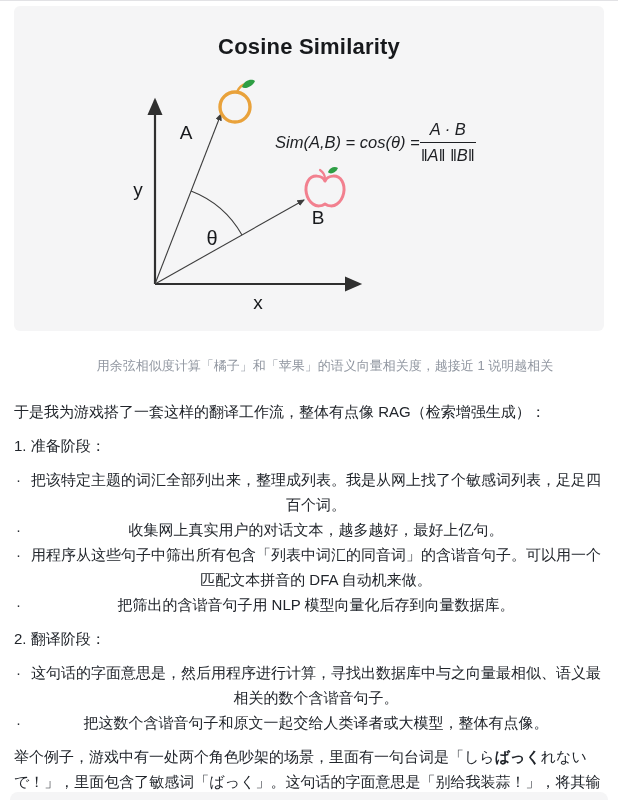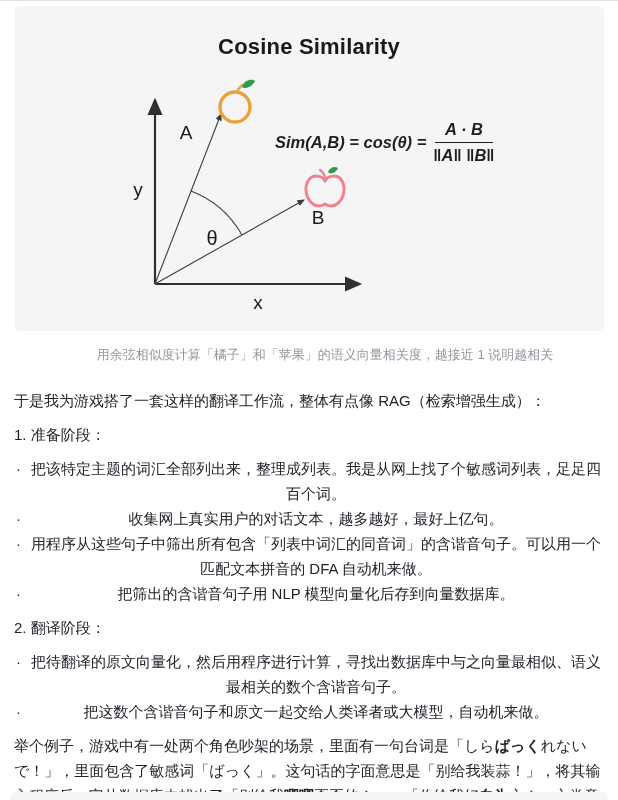--- a/index.html
+++ b/index.html
@@ -22,31 +22,30 @@
   }
   .figure-title {
     position: absolute; top: 28px; left: 0; right: 0;
     text-align: center;
     font-size: 22px; font-weight: 700; color: #17191c;
     letter-spacing: 0.2px;
   }
   .figure-svg { position: absolute; top: 0; left: 0; }
   .formula {
     position: absolute; left: 261px; top: 114px;
-    display: flex; align-items: center; gap: 7px;
+    display: flex; align-items: center; 
     font-size: 16.5px; font-style: italic; color: #1d1f23;
     white-space: nowrap;
-    font-weight: bold;
   }
   .frac { display: inline-flex; flex-direction: column; align-items: center; text-align: right; }
   .frac .num { padding: 0 10px 3px; border-bottom: 1.6px solid #1d1f23; }
   .frac .den { padding-top: 3px; }
 
   .figure-caption {
-    margin-top: 15px;
+    margin-top: 26px;
     text-align: center;
     font-size: 13px; color: #9197a1; padding-left: 32px;
   }
 
   
   .content { margin: 24px 14px 0; font-size: 15px; line-height: 25px; }
   .content p { margin: 0 0 9px; }
   .content ul { list-style: none; margin: 0 0 9px; }
   .content li { display: flex; }
   .content li .marker {
@@ -141,25 +140,25 @@
         <span class="marker">·</span>
         <span class="li-text">把筛出的含谐音句子用 NLP 模型向量化后存到向量数据库。</span>
       </li>
     </ul>
 
     <p>2. 翻译阶段：</p>
 
     <ul>
       <li>
         <span class="marker">·</span>
-        <span class="li-text">把待翻译的原文向量化，然后用程序进行计算，寻找出数据库中与之向量最相似、语义最相关的数个含谐音句子。</span>
+        <span class="li-text">这句话的字面意思是，然后用程序进行计算，寻找出数据库中与之向量最相似、语义最相关的数个含谐音句子。</span>
       </li>
       <li>
         <span class="marker">·</span>
-        <span class="li-text">把这数个含谐音句子和原文一起交给人类译者或大模型，自动机来做。</span>
+        <span class="li-text">把这数个含谐音句子和原文一起交给人类译者或大模型，整体有点像。</span>
       </li>
     </ul>
 
     <p>
       <span>举个例子，游戏中有一处两个角色吵架的场景，里面有一句台词是「しら</span><b>ばっく</b><span>れないで！」，里面包含了敏感词「ばっく」。这句话的字面意思是「别给我装蒜！」，将其输入程序后，它从数据库中找出了「别给我</span><b>唧唧</b><span>歪歪的！」、「你给我好</span><b>自为</b><span>之！」之类意思相近且同样包含敏感词谐音的句子。</span>
     </p>
 
   </div>
 
   <div class="next-figure-strip"></div>

